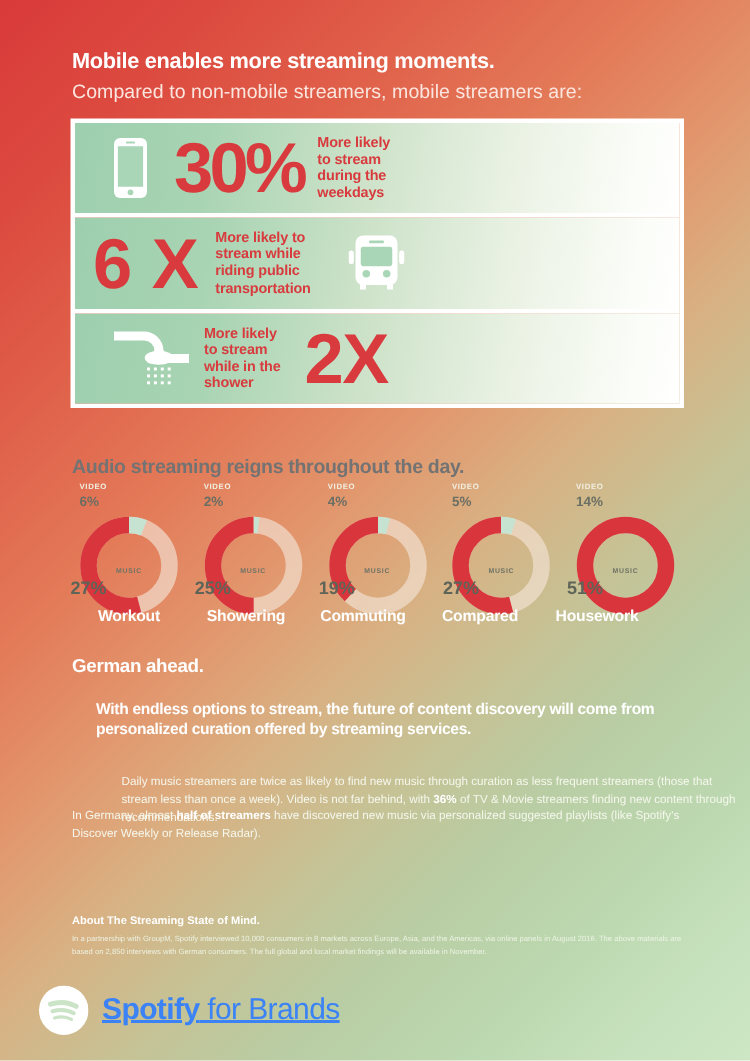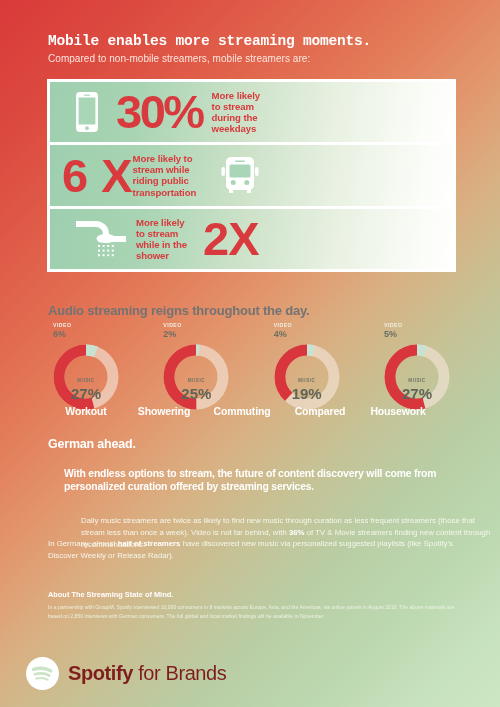--- a/index.html
+++ b/index.html
@@ -21,23 +21,23 @@
         #cde6c4 100%);
     overflow:hidden;
     position:relative;
   }
   .page { position:absolute; inset:0; }
 
   
   .hdr { position:absolute; left:48px; top:33px; width:420px; }
   .hdr-title {
     color:#ffffff; font-size:14.5px; font-weight:bold; letter-spacing:-.2px;
-    margin:0 0 4px 0; white-space:nowrap;font-family:Liberation Mono, monospace;
-  }
-  .hdr-sub { color:#fbe6df; font-size:10px; letter-spacing:.05px; margin:0; }
+    margin:0 0 4px 0; white-space:nowrap;
+  }
+  .hdr-sub { color:#fbe6df; font-size:13px; letter-spacing:.05px; margin:0; }
 
   
   .panels {
     position:absolute; left:47px; top:79px; width:409px; height:193px;
     border:3px solid #ffffff; box-sizing:border-box;
     display:flex; flex-direction:column;
   }
   .panel {
     flex:1; position:relative; display:flex; align-items:center;
     background:linear-gradient(100deg,#9dcfae 0%, #a8d4b3 22%, #cde2c9 48%, #eaf2e4 72%, #fbfdf8 92%, #ffffff 100%);
@@ -52,21 +52,21 @@
   .blurb {
     color:#d83a3d; font-weight:bold; font-size:9.6px; line-height:1.16;
     letter-spacing:-.1px;
   }
 
   .p1 { padding-left:20px; }
   .p1 .icon-wrap { width:34px; }
   .p1 .big-num { margin:0 9px 0 12px; }
   .p2 { padding-left:12px; }
   .p2 .big-num { letter-spacing:0px; }
-  .p2 .blurb { }
+  .p2 .blurb { margin-left:11px; }
   .p2 .icon-wrap { margin-left:22px; }
   .p3 { padding-left:24px; }
   .p3 .icon-wrap { width:52px; }
   .p3 .blurb { margin-left:10px; }
   .p3 .big-num { margin-left:16px; letter-spacing:-1px; }
 
   
   .sec2-title {
     position:absolute; left:48px; top:303px;
     color:#737373; font-size:13px; font-weight:bold; letter-spacing:-.2px;
@@ -80,22 +80,22 @@
     position:absolute; left:6px; top:0px; text-align:left; line-height:1.18;
   }
   .video-lbl .vl-k { color:#f0efe2; font-size:5.2px; font-weight:bold; letter-spacing:.45px; display:block; }
   .video-lbl .vl-v { color:#6b6f63; font-size:9px; font-weight:bold; display:block; margin-top:1px; }
   .donut-svg { margin-top:16px; display:block; }
   .music-k {
     position:absolute; left:0; right:0; top:56px; text-align:center;
     color:#6f7366; font-size:4.6px; font-weight:bold; letter-spacing:.5px;
   }
   .music-v {
-    position:absolute; left:0; right:0; top:63px; text-align:center;
-    color:#5f6458; font-size:15px; font-weight:bold;
+    position:absolute; left:0; right:0; top:63px; text-align:left;
+    color:#5f6458; font-size:12px; font-weight:bold;
   }
   .cat-labels {
     position:absolute; left:47px; top:405px; width:409px; height:18px;
     display:flex; justify-content:flex-start;
   }
   .cat-labels span {
     width:78px; text-align:center; color:#ffffff;
     font-size:10.5px; font-weight:bold; letter-spacing:-.15px;
   }
 
@@ -103,28 +103,28 @@
   .ahead { position:absolute; left:48px; top:437px; width:416px; }
   .ahead-h { color:#ffffff; font-size:12.5px; font-weight:bold; margin:0 0 1px 0; letter-spacing:-.2px; }
   .ahead-s { color:#ffffff; font-size:10.4px; font-weight:bold; line-height:1.28; margin:16px; letter-spacing:-.2px; }
 
   .para { position:absolute; left:48px; width:416px; color:#f5f7ec; font-size:7.8px; line-height:1.55; }
   .para b { font-weight:bold; color:#ffffff; }
   .para1 { top:515px;margin-left:33px; }
   .para2 { top:538px; }
 
   
-  .about { position:absolute; left:48px; top:590px; width:420px; }
+  .about { position:absolute; left:48px; top:609px; width:420px; }
   .about-h { color:#ffffff; font-size:7.4px; font-weight:bold; margin:0 0 4px 0; }
   .about-p { color:#eef4e6; font-size:5.1px; line-height:1.72; margin:0; opacity:.95; }
 
   
   .footer { position:absolute; left:26px; top:657px; display:flex; align-items:center; }
   .logo-mark { width:33px; height:33px; }
-  .logo-text { margin-left:9px; font-size:20px; letter-spacing:-.4px; color:#7f1d1d; }
+  .logo-text { margin-left:9px; font-size:20px; letter-spacing:-.4px; color:#3b82f6;text-decoration:underline; }
   .logo-text .b { font-weight:bold; }
   .logo-text .l { font-weight:normal; }
 </style>
 </head>
 <body>
 
 <div class="page">
 
   <div class="hdr">
     <div class="hdr-title">Mobile enables more streaming moments.</div>
@@ -249,20 +249,33 @@
           <span class="vl-v">5%</span>
         </div>
         <svg width="78" height="78" viewBox="0 0 78 78" class="donut-svg">
           <circle cx="39" cy="39" r="27" fill="none" stroke="#f2e3d6" stroke-opacity=".65" stroke-width="11"></circle>
           <circle cx="39" cy="39" r="27" fill="none" stroke="#c6e3d2" stroke-width="11" stroke-dasharray="8.482300164692441 161.16370312915637" transform="rotate(-90 39 39)"></circle>
           <circle cx="39" cy="39" r="27" fill="none" stroke="#d8353c" stroke-width="11" stroke-dasharray="91.60884177867837 78.03716151517045" transform="rotate(-90 39 39) scale(1,-1) translate(0,-78)"></circle>
         </svg>
         <div class="music-k">MUSIC</div>
         <div class="music-v">27%</div>
       </div>
+      <div class="donut-cell">
+        <div class="video-lbl">
+          <span class="vl-k">VIDEO</span>
+          <span class="vl-v">14%</span>
+        </div>
+        <svg width="78" height="78" viewBox="0 0 78 78" class="donut-svg">
+          <circle cx="39" cy="39" r="27" fill="none" stroke="#f2e3d6" stroke-opacity=".65" stroke-width="11"></circle>
+          <circle cx="39" cy="39" r="27" fill="none" stroke="#c6e3d2" stroke-width="11" stroke-dasharray="23.750440461138837 145.89556283270997" transform="rotate(-90 39 39)"></circle>
+          <circle cx="39" cy="39" r="27" fill="none" stroke="#d8353c" stroke-width="11" stroke-dasharray="173.0389233597258 -3.3929200658769787" transform="rotate(-90 39 39) scale(1,-1) translate(0,-78)"></circle>
+        </svg>
+        <div class="music-k">MUSIC</div>
+        <div class="music-v">51%</div>
+      </div>
     </div>
 
   <div class="cat-labels" id="catlabels">
       <span>Workout</span>
       <span>Showering</span>
       <span>Commuting</span>
       <span>Compared</span>
       <span>Housework</span>
     </div>
 

